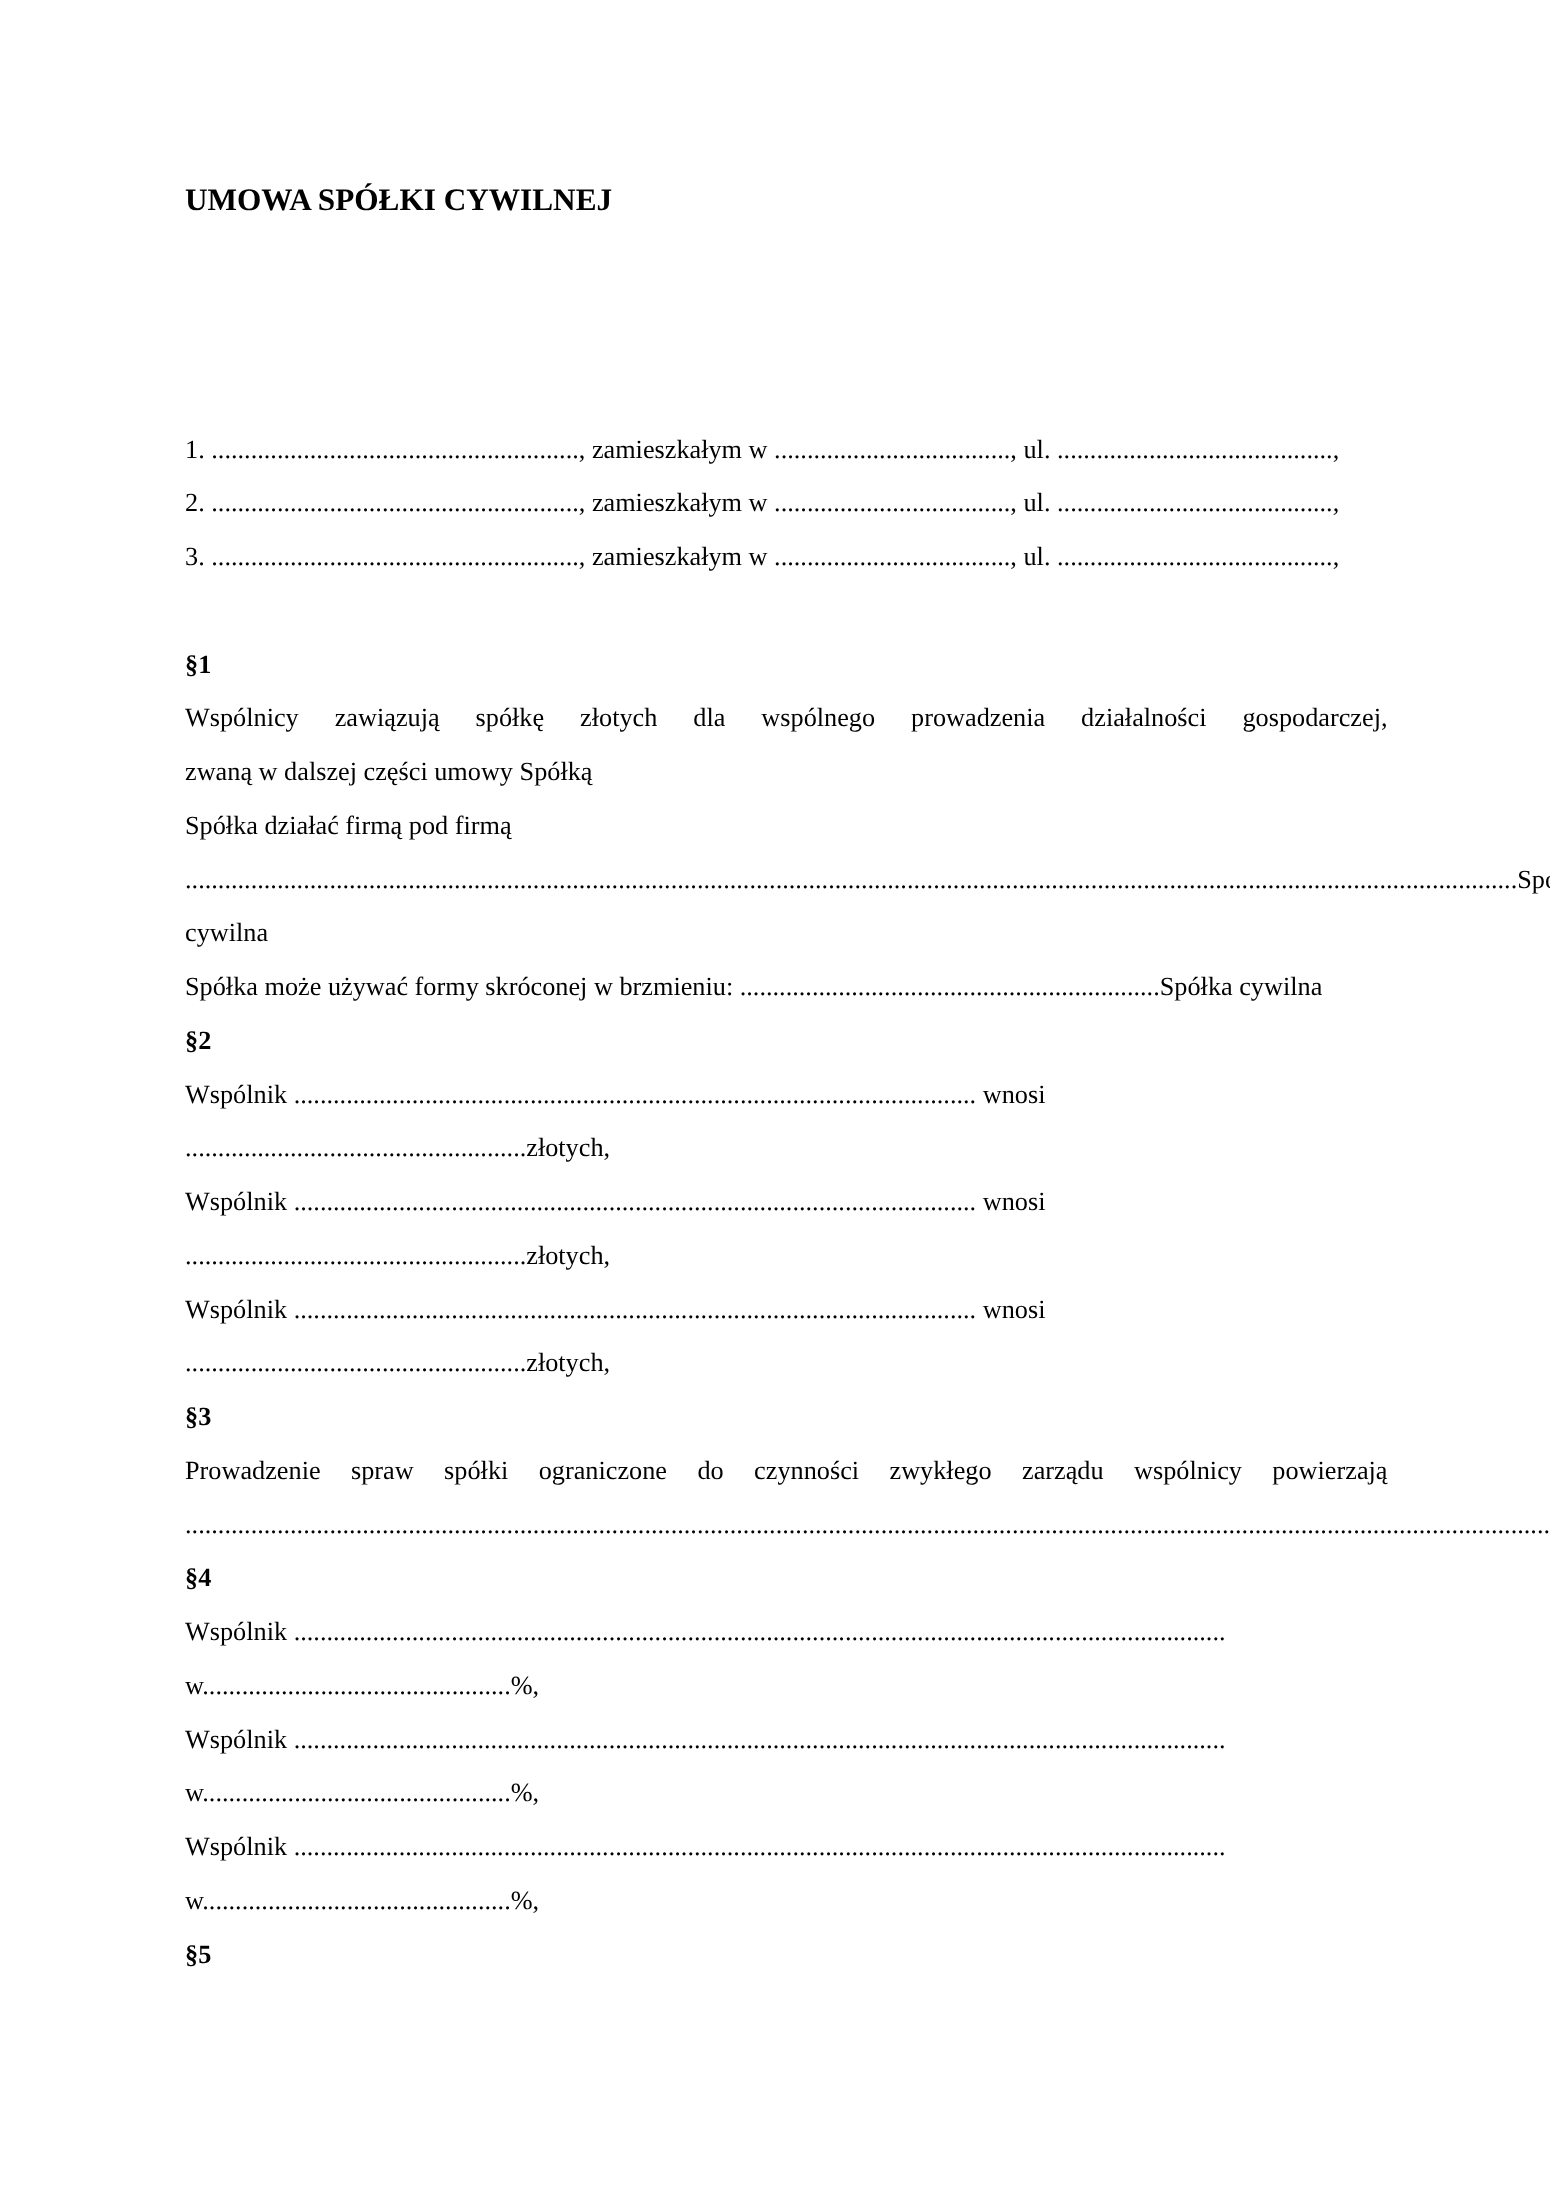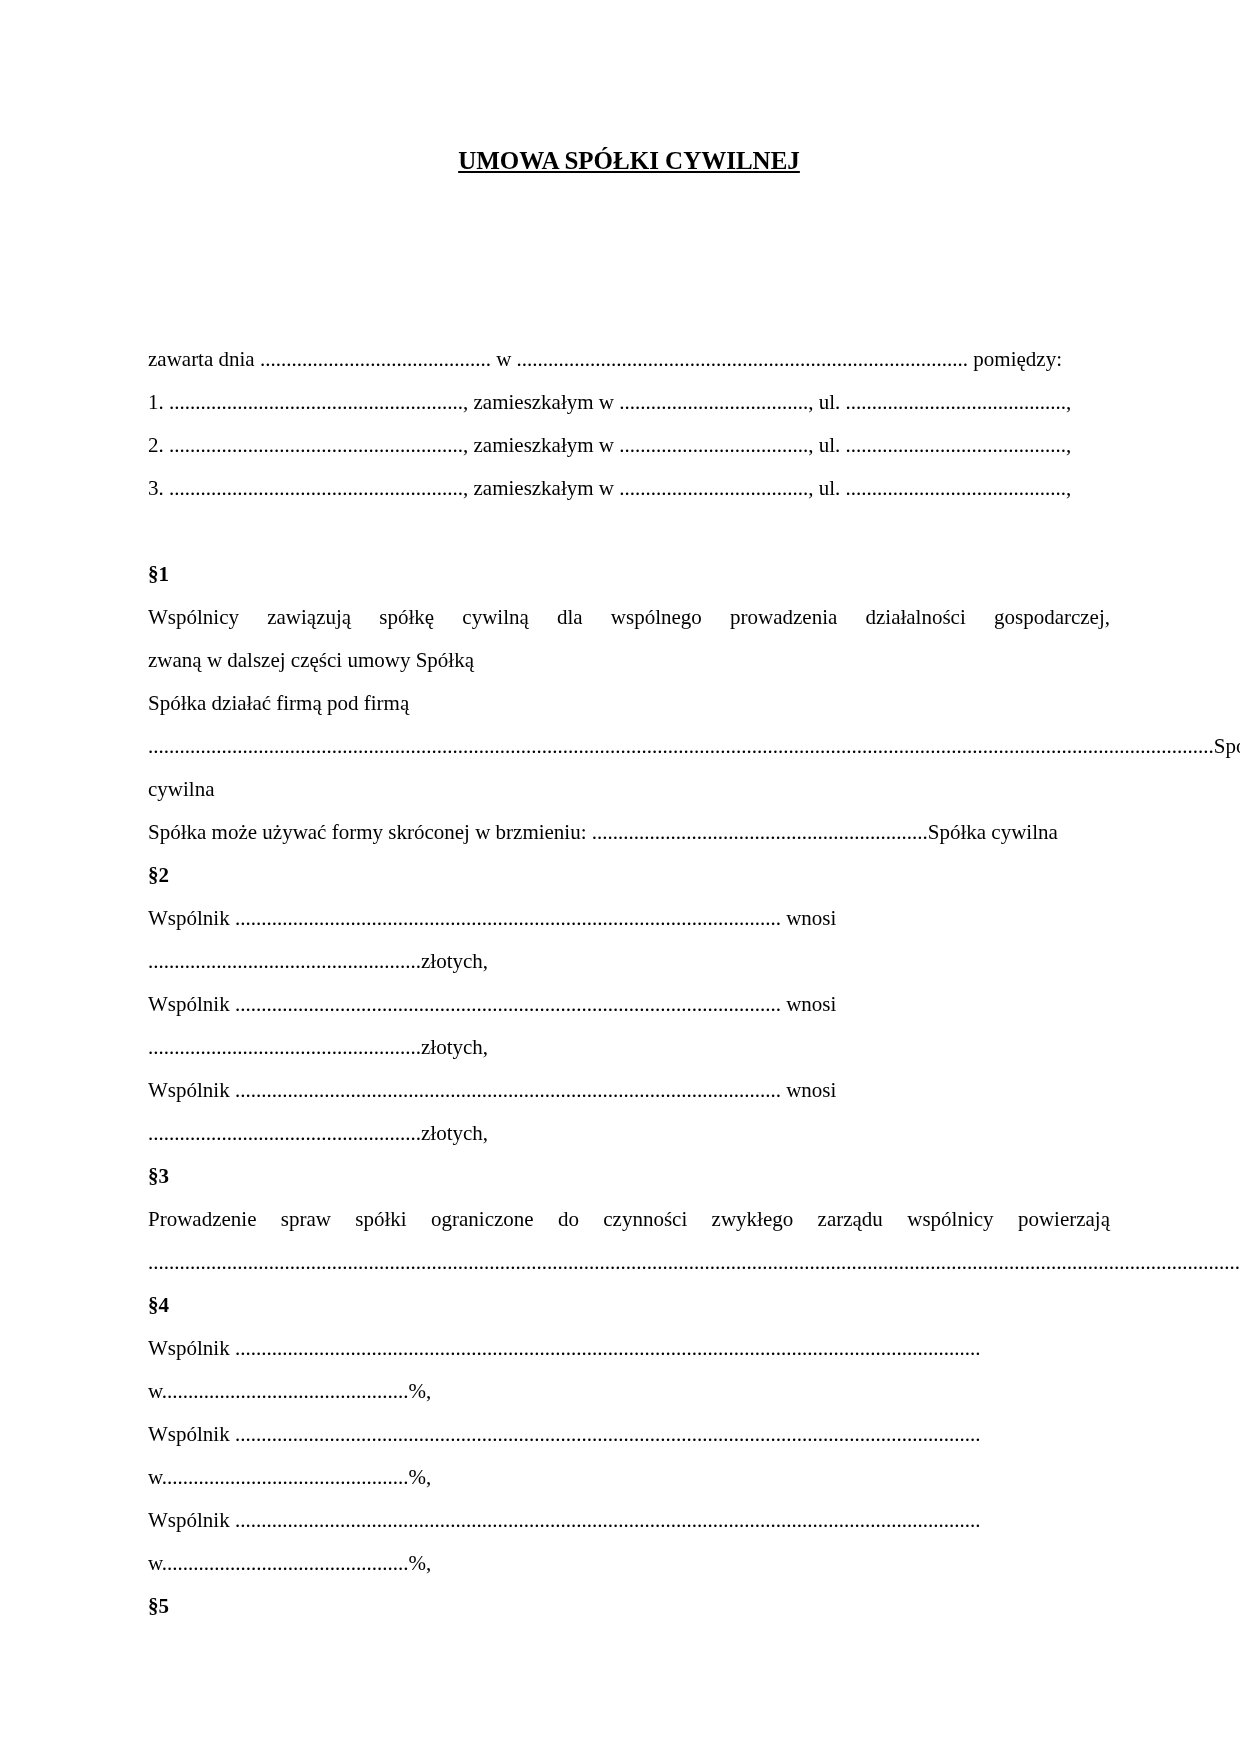--- a/index.html
+++ b/index.html
@@ -15,52 +15,49 @@
     left: 148px;
     top: 0;
     width: 962px;
     font-family: "Liberation Serif", "DejaVu Serif", serif;
     font-size: 21px;
     line-height: 43px;
     color: #000000;
   }
   .doc-title {
     margin-top: 139px;
-    text-align: center;
     font-weight: bold;
     font-size: 25px;
     line-height: 43px;
-    text-decoration: underline;
   }
   .preamble { margin-top: 156px; }
   .line { min-height: 43px; word-break: keep-all; }
   .just { text-align: justify; text-align-last: justify; }
   .sec-header { font-weight: bold; }
   .blank-line { height: 43px; }
 </style>
 </head>
 <body>
 
 <div class="page">
   <div class="content">
 
     <div class="doc-title">UMOWA SPÓŁKI CYWILNEJ</div>
 
     <div class="preamble">
-      <div class="line">zawarta dnia ............................................ w ...................................................................................... pomiędzy:</div>
       <div class="line">1. ........................................................, zamieszkałym w ...................................., ul. ..........................................,</div>
       <div class="line">2. ........................................................, zamieszkałym w ...................................., ul. ..........................................,</div>
       <div class="line">3. ........................................................, zamieszkałym w ...................................., ul. ..........................................,</div>
     </div>
 
     <div class="blank-line"></div>
 
     <div>
       <div class="line sec-header">§1</div>
-      <div class="line just">Wspólnicy zawiązują spółkę cywilną dla wspólnego prowadzenia działalności gospodarczej,</div>
+      <div class="line just">Wspólnicy zawiązują spółkę złotych dla wspólnego prowadzenia działalności gospodarczej,</div>
       <div class="line">zwaną w dalszej części umowy Spółką</div>
       <div class="line">Spółka działać firmą pod firmą</div>
       <div class="line">...........................................................................................................................................................................................................Spółka cywilna</div>
       <div class="line">Spółka może używać formy skróconej w brzmieniu: ................................................................Spółka cywilna</div>
     </div>
 
     <div>
       <div class="line sec-header">§2</div>
       <div class="line">Wspólnik ........................................................................................................ wnosi ....................................................złotych,</div>
       <div class="line">Wspólnik ........................................................................................................ wnosi ....................................................złotych,</div>

